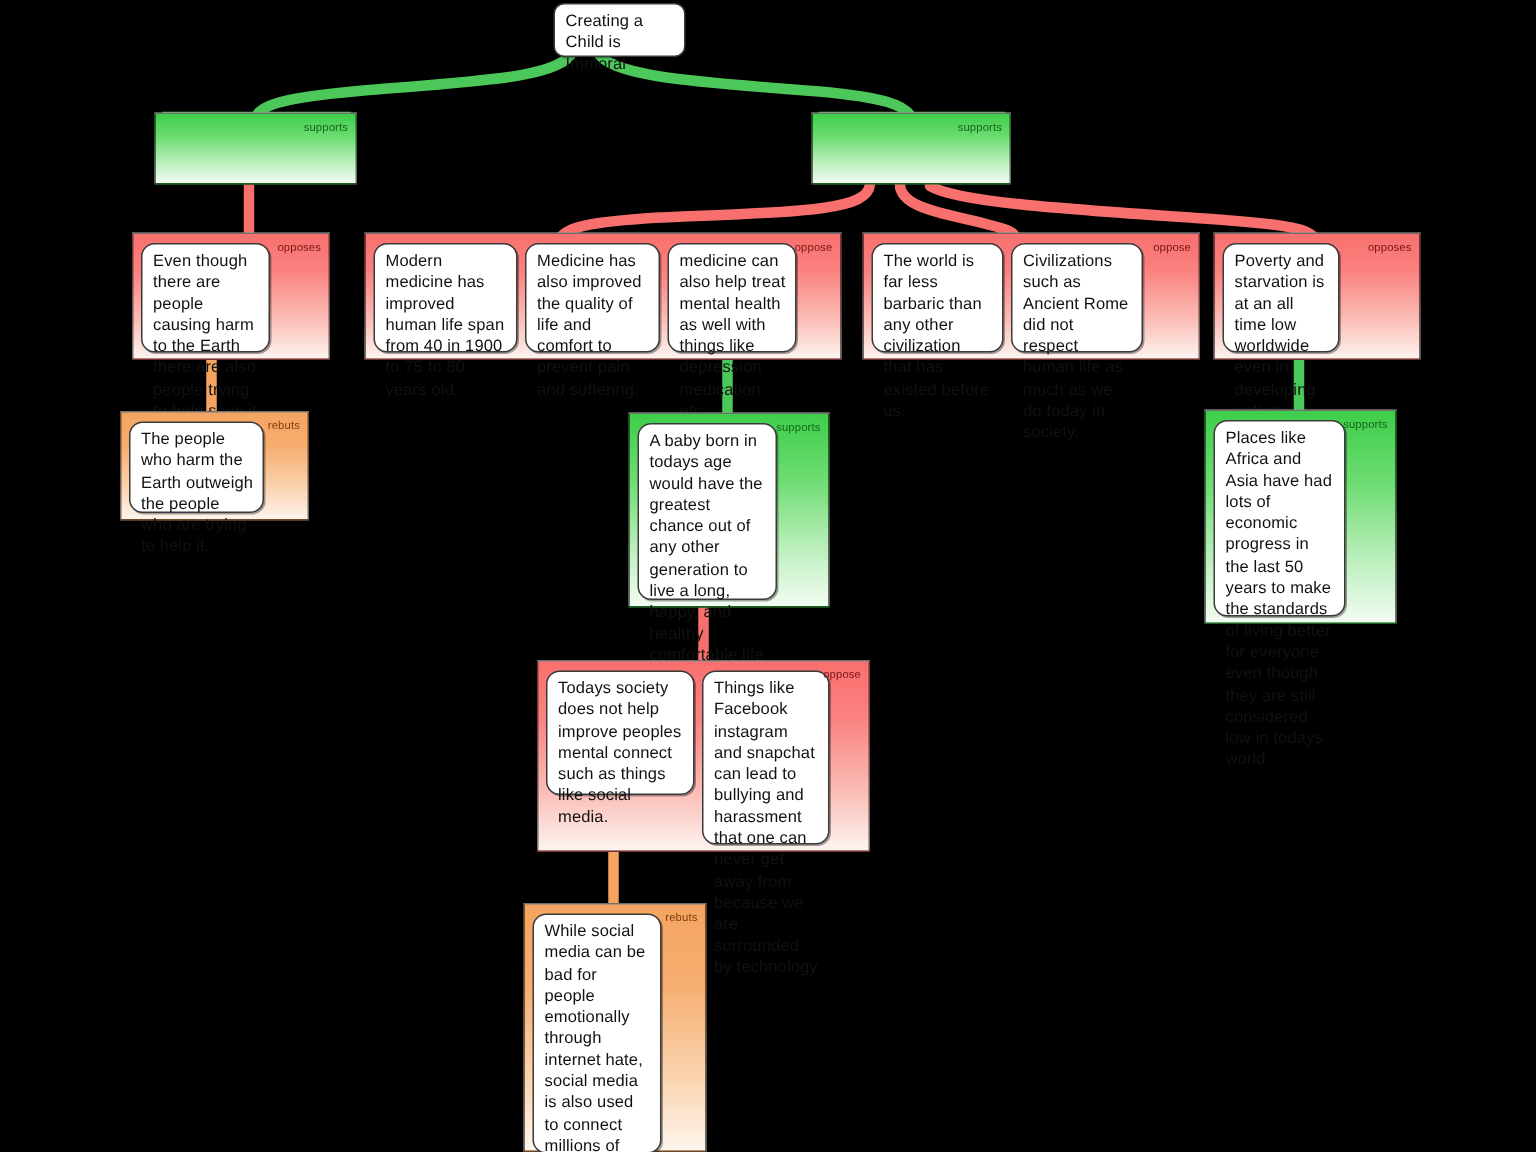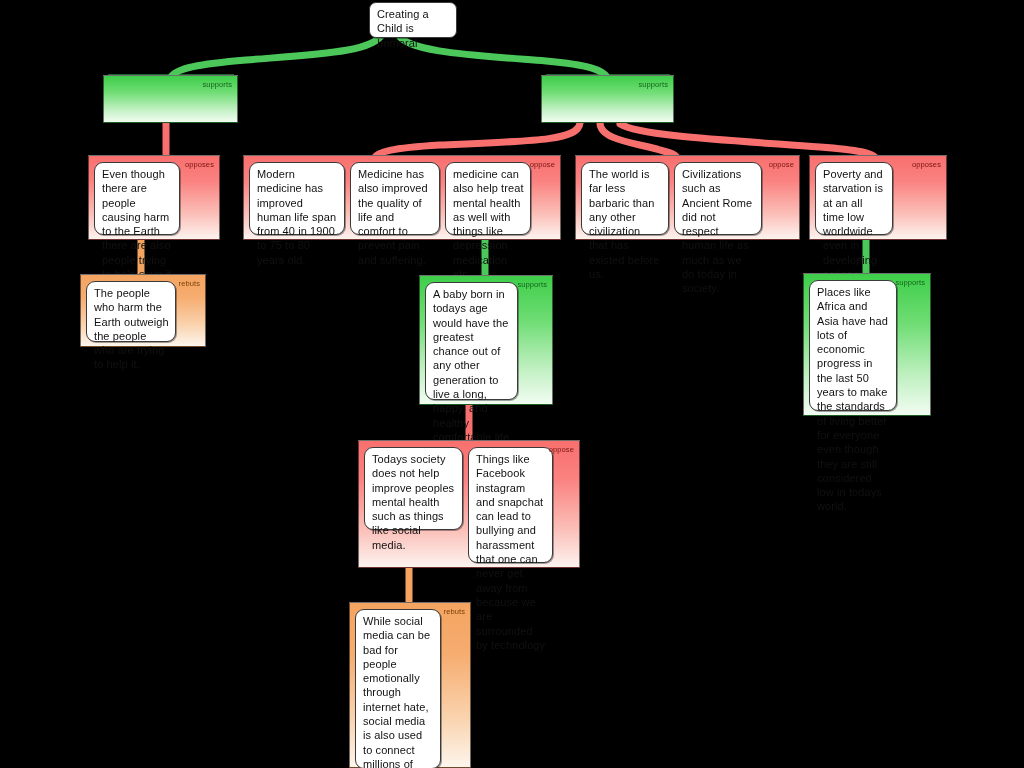--- a/index.html
+++ b/index.html
@@ -152,21 +152,21 @@
 
   <div class="group supports" style="left:803px;top:273px;width:128px;height:143px;z-index:4;">
     <div class="card" style="width:88px;height:131px;">
       <span>Places like Africa and Asia have had lots of economic progress in the last 50 years to make the standards of living better for everyone even though they are still considered low in todays world.</span>
     </div>
     <span class="badge">supports</span>
   </div>
 
   <div class="group opposes" style="left:358px;top:440px;width:222px;height:128px;z-index:4;">
     <div class="card" style="width:99px;height:83px;">
-      <span>Todays society does not help improve peoples mental health such as things like social media.</span>
+      <span>Todays society does not help improve peoples mental connect such as things like social media.</span>
     </div>
     <div class="card" style="width:85px;height:116px;">
       <span>Things like Facebook instagram and snapchat can lead to bullying and harassment that one can never get away from because we are surrounded by technology</span>
     </div>
     <span class="badge">oppose</span>
   </div>
 
   <div class="group rebuts" style="left:349px;top:602px;width:122px;height:166px;z-index:4;">
     <div class="card" style="width:86px;height:160px;">
       <span>While social media can be bad for people emotionally through internet hate, social media is also used to connect millions of people that would never get to talk to one another in other ways such as family that lives across the world.</span>

